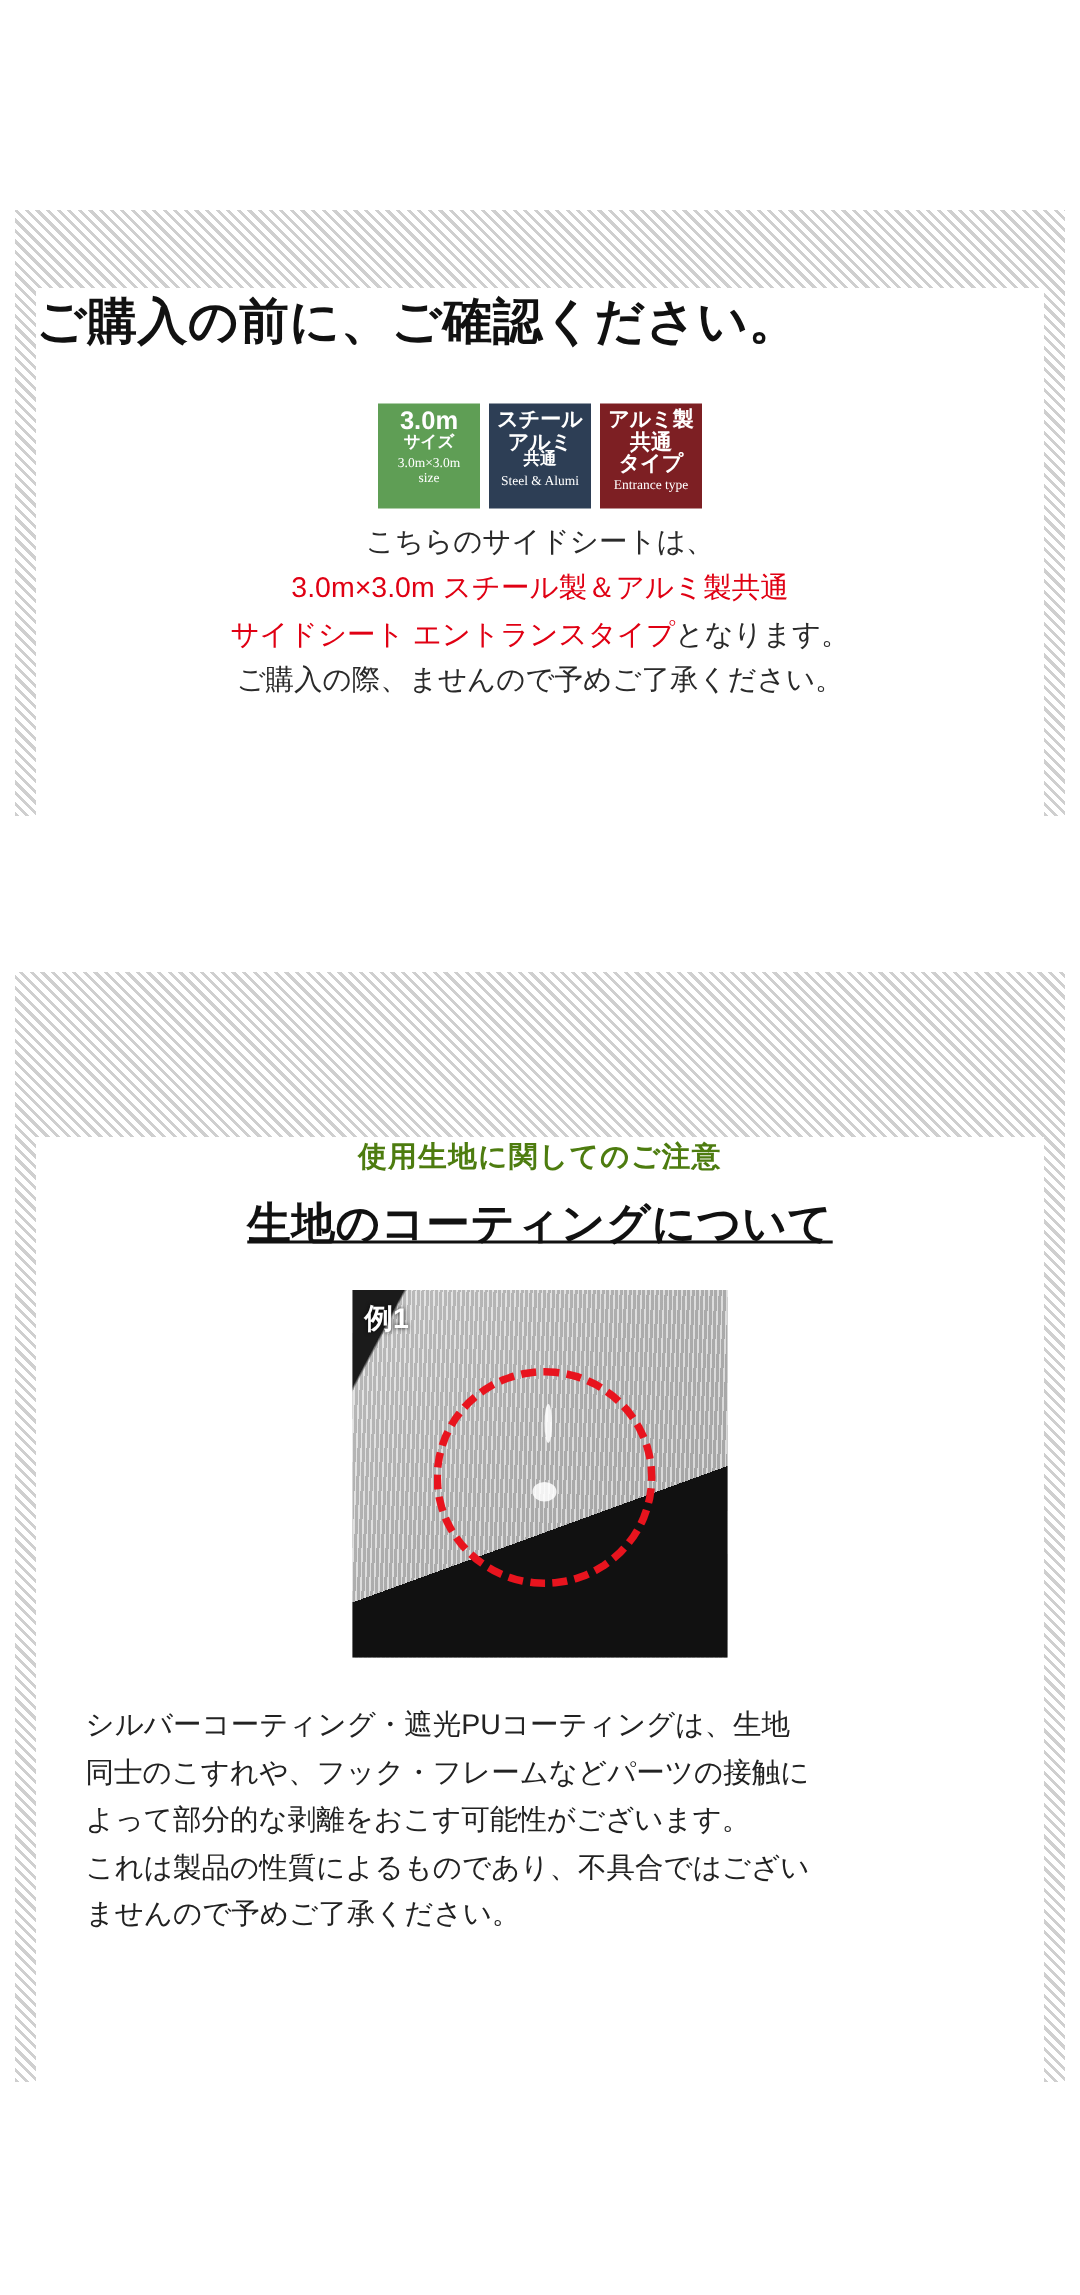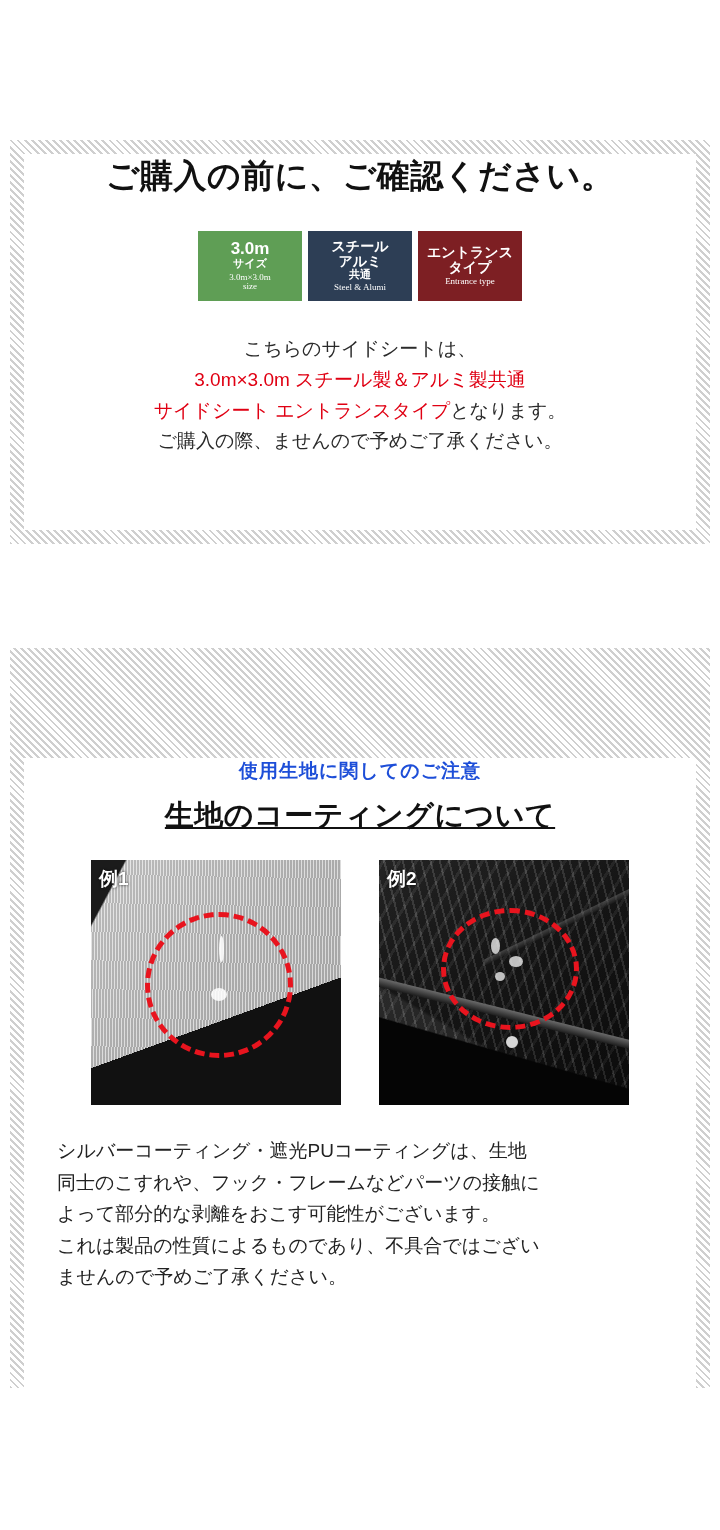--- a/index.html
+++ b/index.html
@@ -35,40 +35,39 @@
   }
 
   
   #panel-confirm {
     left: 10px;
     top: 140px;
     width: 700px;
     height: 404px;
   }
   .headline {
-    text-align: center;
     font-size: 33px;
     font-weight: bold;
     letter-spacing: 0.5px;
     color: #111111;
+    margin-top: 38px;
   }
   .badge-row {
     display: flex;
     justify-content: center;
     gap: 6px;
     margin-top: 32px;
   }
   .badge {
-    width: 104px;
+    width: 68px;
     height: 70px;
     color: #ffffff;
     display: flex;
     flex-direction: column;
     align-items: center;
-    justify-content: center;
     line-height: 1.05;
     text-align: center;
     padding: 3px 2px;
   }
   .badge .b-main {
     font-weight: bold;
     font-size: 17px;
   }
   .badge .b-main-sm {
     font-weight: bold;
@@ -82,21 +81,21 @@
     font-size: 9px;
     margin-top: 3px;
     font-family: "Liberation Serif", serif;
   }
   .badge.green { background: #5f9e55; }
   .badge.navy  { background: #2d3e55; }
   .badge.red   { background: #7d1f23; }
 
   .confirm-text {
     text-align: center;
-    margin-top: 33px;
+    margin-top: 8px;
     font-size: 19px;
     line-height: 1.62;
     color: #2a2a2a;
   }
   .confirm-text .hl {
     color: #e00013;
     font-weight: normal;
   }
 
   
@@ -104,21 +103,21 @@
     left: 10px;
     top: 648px;
     width: 700px;
     height: 740px;
   }
   .sub-label {
     text-align: center;
     margin-top: 96px;
     font-size: 19px;
     font-weight: bold;
-    color: #1d4ed8;
+    color: #4d7c0f;
     letter-spacing: 1px;
   }
   .sec-title {
     text-align: center;
     margin-top: 12px;
     font-size: 29px;
     font-weight: bold;
     color: #111111;
     letter-spacing: 0.5px;
     text-decoration: underline;
@@ -233,21 +232,21 @@
         </div>
 
         <div class="badge navy">
           <span class="b-main-sm">スチール</span>
           <span class="b-main-sm">アルミ</span>
           <span class="b-sub">共通</span>
           <span class="b-foot">Steel &amp; Alumi</span>
         </div>
 
         <div class="badge red">
-          <span class="b-main-sm">エントランス</span>
+          <span class="b-main-sm">アルミ製共通</span>
           <span class="b-main-sm">タイプ</span>
           <span class="b-foot">Entrance type</span>
         </div>
 
       </div>
 
       <div class="confirm-text">
         <div>こちらのサイドシートは、</div>
         <div class="hl">3.0m×3.0m スチール製＆アルミ製共通</div>
         <div><span class="hl">サイドシート エントランスタイプ</span><span>となります。</span></div>
@@ -265,30 +264,20 @@
 
       <div class="photo-row">
 
         <div class="photo ph1">
           <span class="ph-label">例1</span>
           <span class="blemish" style="left:128px;top:76px;width:5px;height:26px;"></span>
           <span class="blemish" style="left:120px;top:128px;width:16px;height:13px;"></span>
           <span class="circle"></span>
         </div>
 
-        <div class="photo ph2">
-          <span class="ph-label">例2</span>
-          <span class="bar" style="left:-20px;top:150px;width:300px;height:9px;transform:rotate(14deg);"></span>
-          <span class="bar" style="left:96px;top:58px;width:190px;height:6px;transform:rotate(-26deg);opacity:.55;"></span>
-          <span class="hub" style="left:127px;top:176px;"></span>
-          <span class="drop" style="left:112px;top:78px;width:9px;height:16px;"></span>
-          <span class="drop" style="left:130px;top:96px;width:14px;height:11px;"></span>
-          <span class="drop" style="left:116px;top:112px;width:10px;height:9px;"></span>
-          <span class="circle"></span>
-        </div>
 
       </div>
 
       <div class="body-text">
         <p>シルバーコーティング・遮光PUコーティングは、生地</p>
         <p>同士のこすれや、フック・フレームなどパーツの接触に</p>
         <p>よって部分的な剥離をおこす可能性がございます。</p>
         <p>これは製品の性質によるものであり、不具合ではござい</p>
         <p>ませんので予めご了承ください。</p>
       </div>

